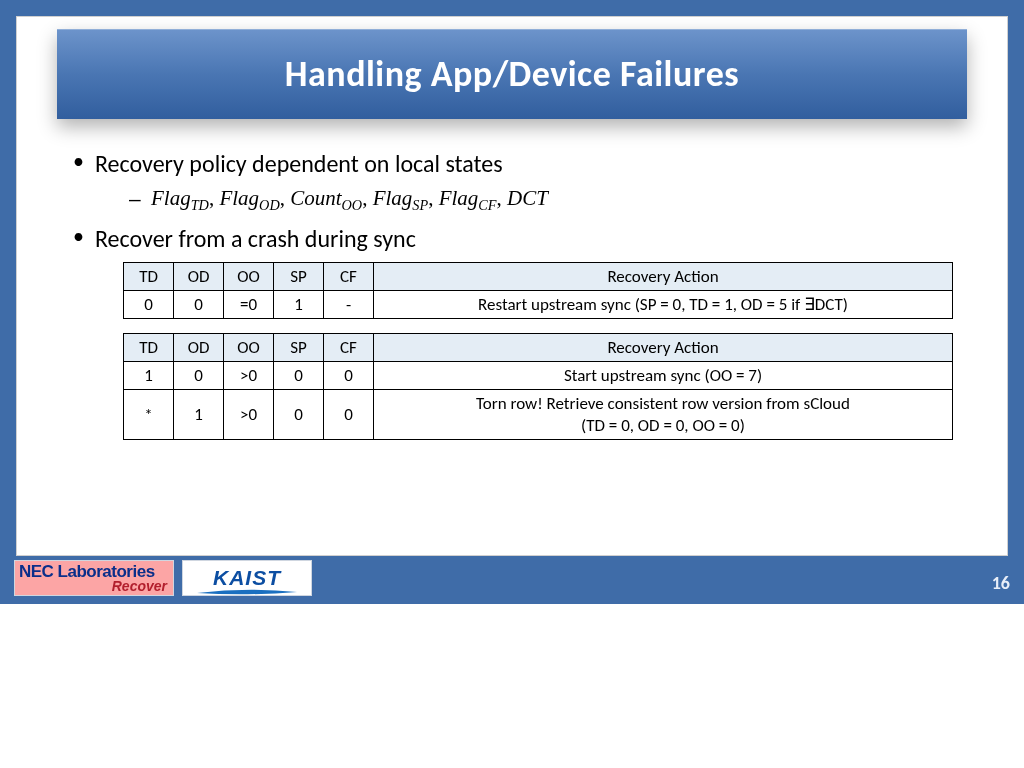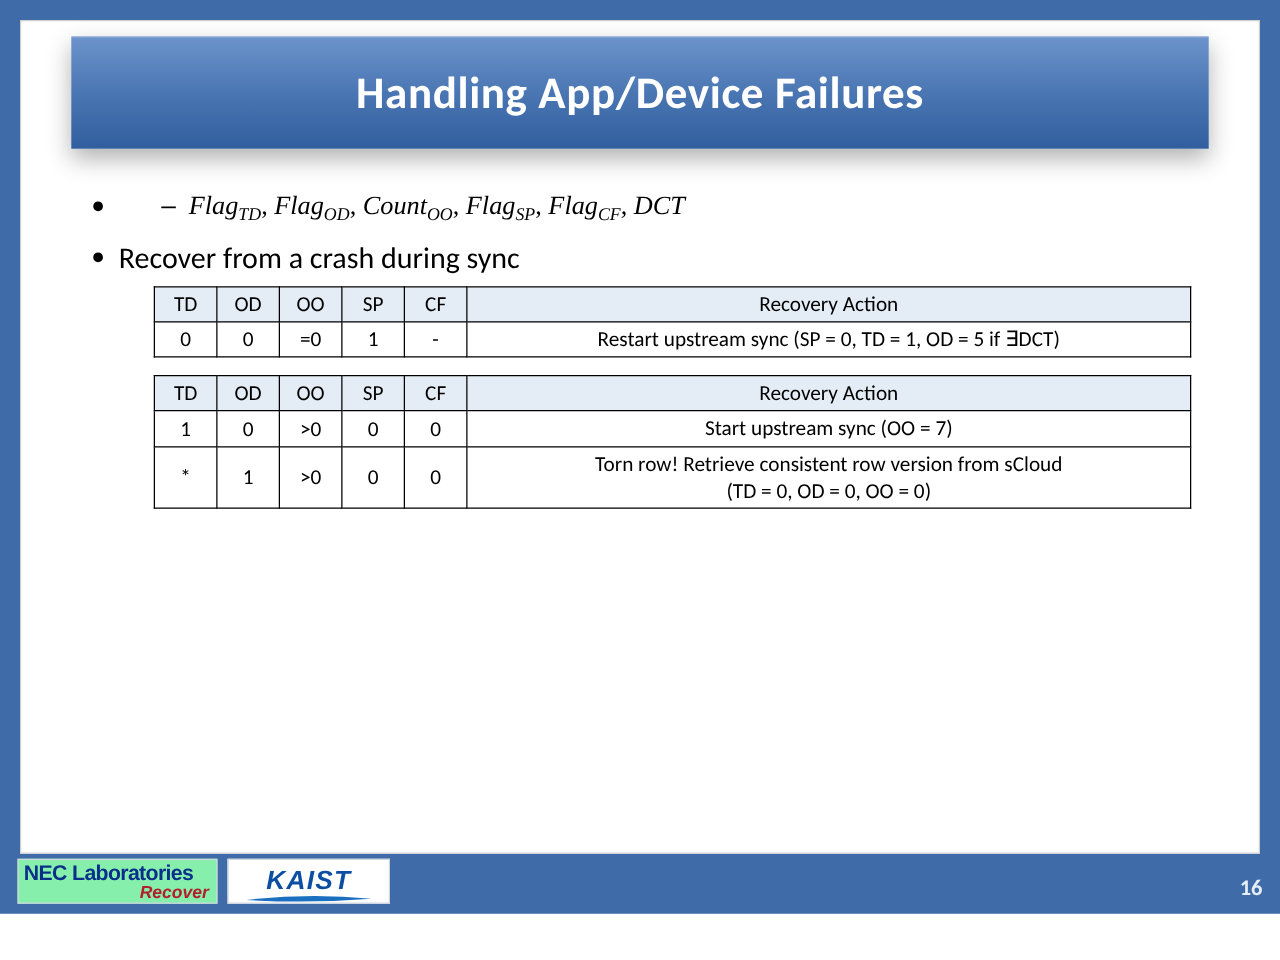--- a/index.html
+++ b/index.html
@@ -1,18 +1,18 @@
 <!DOCTYPE html>
 <html><head>
 <meta charset="utf-8">
 <style>
   * { box-sizing: border-box; margin: 0; padding: 0; }
   html, body { width: 1024px; height: 768px; overflow: hidden; font-family: "Gill Sans", "Gill Sans MT", "Segoe UI", Calibri, sans-serif; }
   .slide-outer {
-    width: 1024px; height: 731px;
+    width: 1024px; height: 604px;
     background: #3f6ca8;
     position: relative;
     padding-left: 17px;
   }
   .slide-inner {
     position: absolute;
     left: 16px; top: 16px; right: 16px; bottom: 48px;
     background: #ffffff;
     border: 1px solid #d0d0d0;
   }
@@ -87,21 +87,21 @@
   table.rec td.action { font-size: 17px; line-height: 1.25; }
 
   .footer-logos {
     position: absolute;
     left: 14px; bottom: 6px;
     height: 40px;
     display: flex; align-items: center; gap: 8px;
   }
   .nec-logo {
     width: 160px; height: 36px;
-    background: #86efac;
+    background: #fca5a5;
     border: 1px solid #cfd6e0;
     position: relative;
     overflow: hidden;
     font-family: "Arial Narrow", Arial, sans-serif;
     text-align: right;
   }
   .nec-top {
     color: #0a2f8a;
     font-weight: 800;
     font-size: 17px;
@@ -154,20 +154,21 @@
 
     <div class="title-bar">
       <h1>Handling App/Device Failures</h1>
     </div>
 
     <div class="content">
       <ul class="bullets">
 
 
         <li>
+          <span>Recovery policy dependent on local states</span>
           <ul class="sub">
             <li>
               <span>Flag</span><span class="subscript">TD</span><span class="roman">, </span><span>Flag</span><span class="subscript">OD</span><span class="roman">, </span><span>Count</span><span class="subscript">OO</span><span class="roman">, </span><span>Flag</span><span class="subscript">SP</span><span class="roman">, </span><span>Flag</span><span class="subscript">CF</span><span class="roman">, </span><span>DCT</span>
             </li>
           </ul>
         </li>
 
         <li>
           <span>Recover from a crash during sync</span>
         </li>

